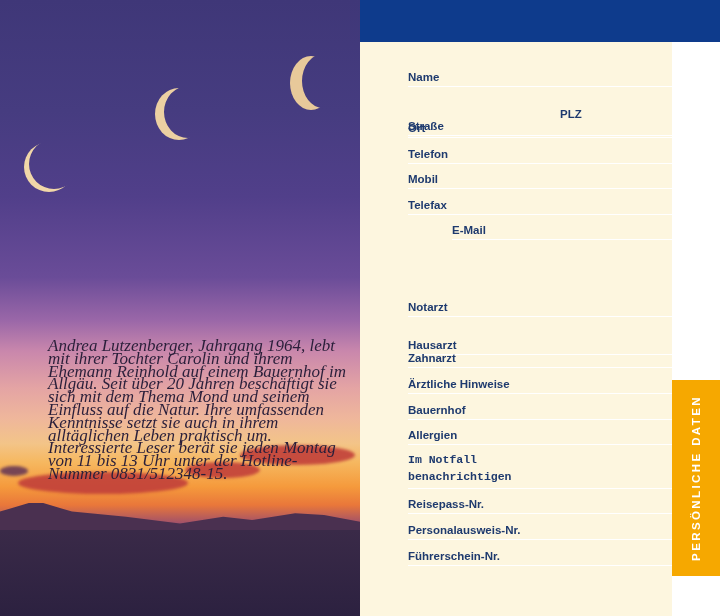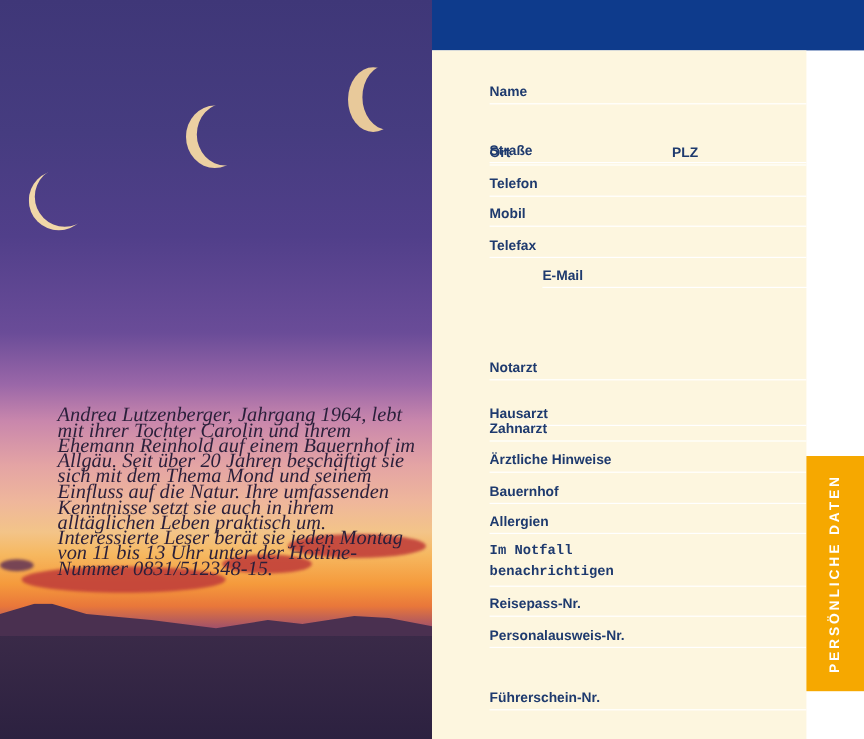--- a/index.html
+++ b/index.html
@@ -33,21 +33,21 @@
 
   
   .topbar { position:absolute; left:360px; top:0; width:360px; height:42px; background:#0e3b8c; }
   .form-bg { position:absolute; left:360px; top:42px; width:312px; height:574px; background:#fdf6df; }
   .field {
     position:absolute; left:408px; width:264px; height:26px;
     border-bottom:1.5px solid #ffffff;
     font-size:11.5px; color:#1e3a6e; font-weight:bold;
   }
   .field .lbl { position:absolute; left:0; bottom:3px; }
-  .field .lbl2 { position:absolute; left:152px; bottom:3px; }
+  .field .lbl2 { position:absolute; left:152px; bottom:17px; }
   .field.tall { height:40px; }
   .field.tall .lbl { line-height:17px; }
 
   .tab {
     position:absolute; left:672px; top:380px; width:48px; height:196px; background:#f6a800;
     display:flex; align-items:center; justify-content:center;
   }
   .tab span {
     transform:rotate(-90deg); white-space:nowrap; color:#ffffff; font-weight:bold; font-size:11.5px; letter-spacing:2.4px;
   }
@@ -117,19 +117,19 @@
 </div>
 <div class="field tall" style="top:448px;width:264px;">
   <span class="lbl" style="width:110px;font-family:Liberation Mono, monospace;">Im Notfall benachrichtigen</span>
 </div>
 <div class="field" style="top:487px;">
   <span class="lbl">Reisepass-Nr.</span>
 </div>
 <div class="field" style="top:513px;">
   <span class="lbl">Personalausweis-Nr.</span>
 </div>
-<div class="field" style="top:539px;margin-top:26px;">
+<div class="field" style="top:539px;">
   <span class="lbl">Führerschein-Nr.</span>
 </div>
 
 <div class="tab">
   <span>PERSÖNLICHE DATEN</span>
 </div>
 
 </body></html>

